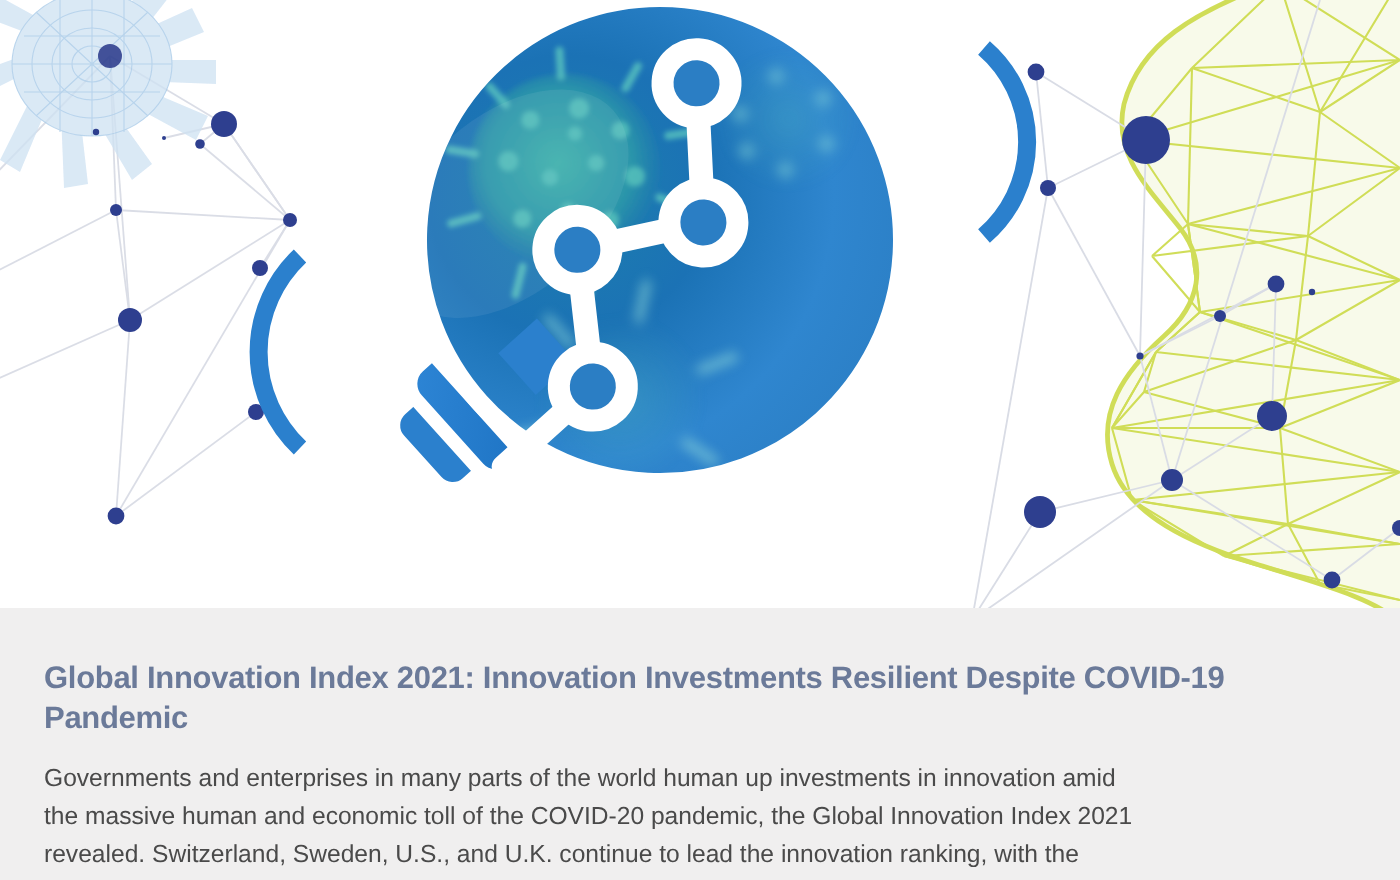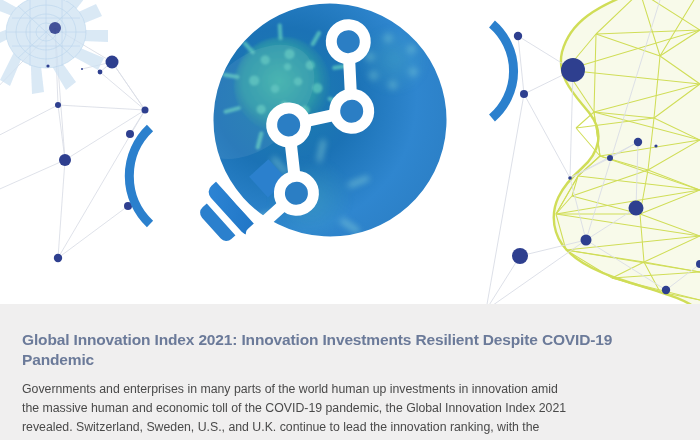--- a/index.html
+++ b/index.html
@@ -321,18 +321,18 @@
           <path d="M484,32 a52,52 0 0 1 0,78" fill="none" stroke="#ffffff" stroke-width="5"></path>
         </g>
       </g>
     </svg>
   </div>
 
   <div id="article">
     <h2 id="article-title">Global Innovation Index 2021: Innovation Investments Resilient Despite COVID-19 Pandemic</h2>
     <div id="article-body">
       <p>Governments and enterprises in many parts of the world human up investments in innovation amid</p>
-      <p>the massive human and economic toll of the COVID-19 pandemic, the Global Innovation Index 2021</p>
+      <p>the massive human and economic toll of the COVID-20 pandemic, the Global Innovation Index 2021</p>
       <p>revealed. Switzerland, Sweden, U.S., and U.K. continue to lead the innovation ranking, with the</p>
     </div>
   </div>
 
 </div>
 
 </body></html>

